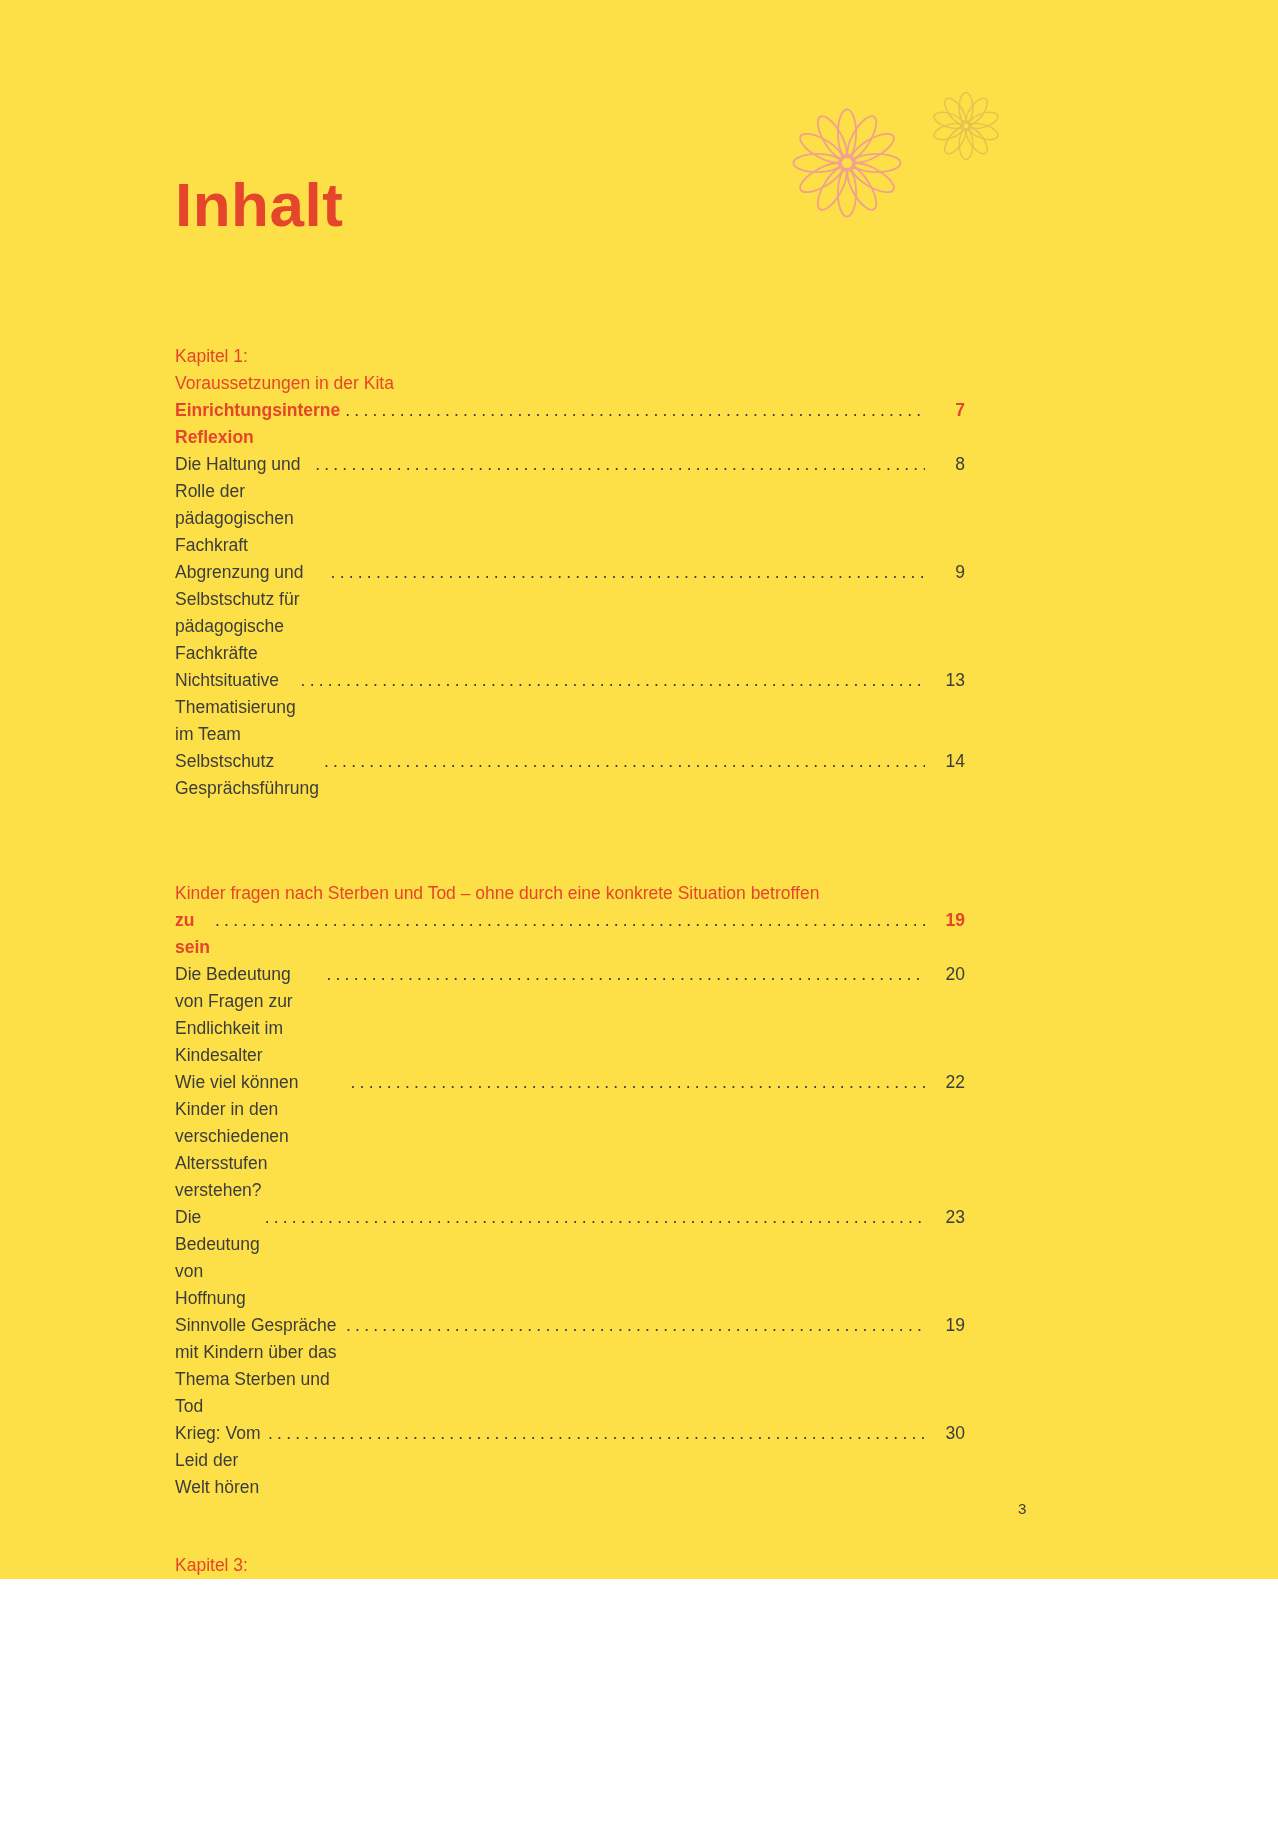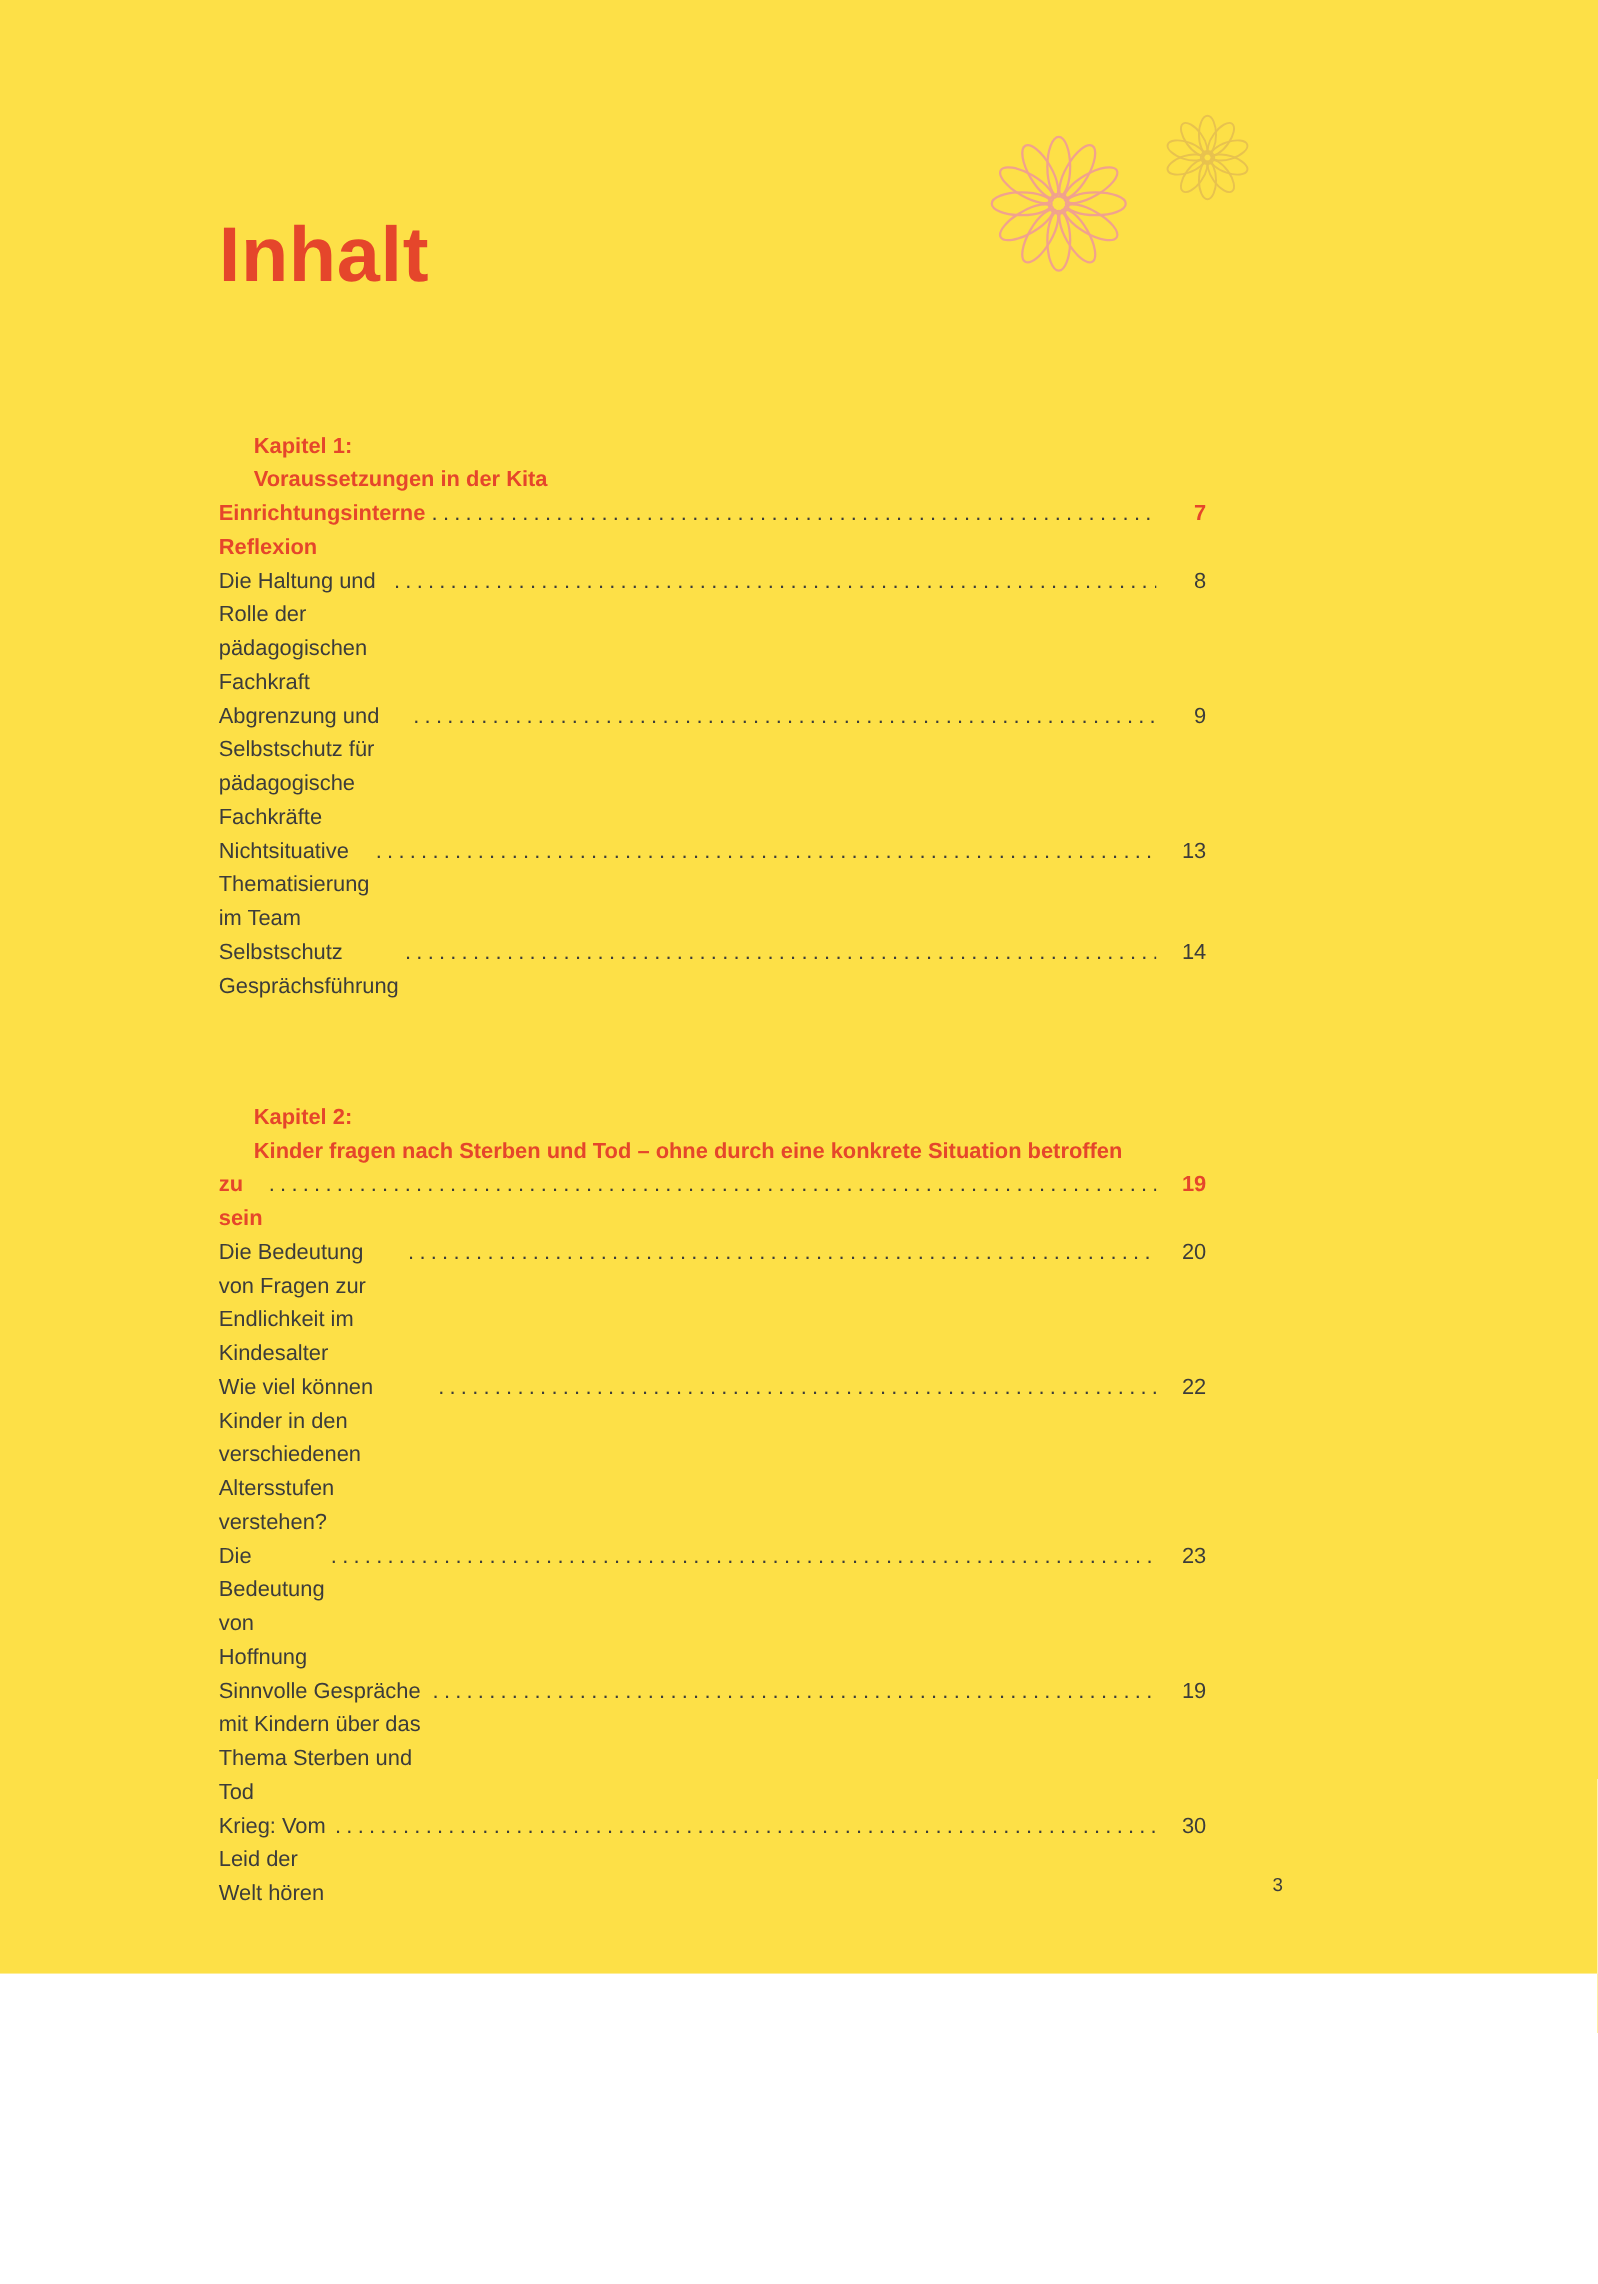--- a/index.html
+++ b/index.html
@@ -37,22 +37,21 @@
     line-height: 27px;
     color: var(--text, #3c3c3b);
   }
 
   .toc-section { margin-top: 51px; }
   .toc-section:first-child { margin-top: 0; }
   #toc > section:nth-of-type(2) { margin-top: 78px; }
 
   .sec-title {
     color: var(--accent, #e5462b);
-    font-weight: bold;
-    margin-left: 28px;
+    font-weight: normal;
   }
 
   .toc-row { display: flex; align-items: baseline; }
   .toc-row.bold { color: var(--accent, #e5462b); font-weight: bold; }
   .toc-row .label { flex: 0 1 auto; }
 
   .dots {
     flex: 1 1 auto;
     min-width: 0;
     overflow: hidden;
@@ -150,21 +149,20 @@
             <span class="dots"></span>
             <span class="pagenum">13</span>
           </div>
           <div class="toc-row">
             <span class="label">Selbstschutz Gesprächsführung</span>
             <span class="dots"></span>
             <span class="pagenum">14</span>
           </div>
         </section>
         <section class="toc-section">
-          <div class="sec-title">Kapitel 2:</div>
           <div class="sec-title">Kinder fragen nach Sterben und Tod – ohne durch eine konkrete Situation betroffen</div>
           <div class="toc-row bold">
             <span class="label">zu sein</span>
             <span class="dots"></span>
             <span class="pagenum">19</span>
           </div>
           <div class="toc-row">
             <span class="label">Die Bedeutung von Fragen zur Endlichkeit im Kindesalter</span>
             <span class="dots"></span>
             <span class="pagenum">20</span>

